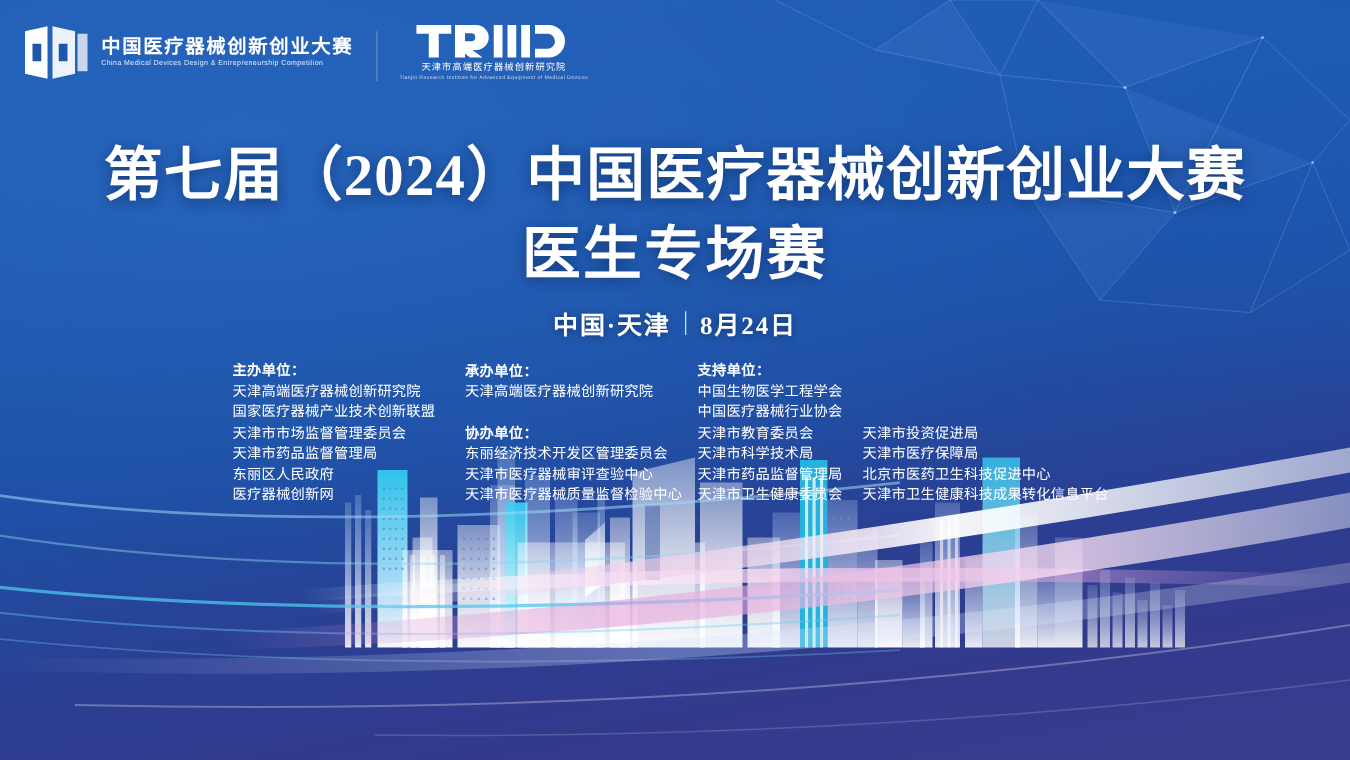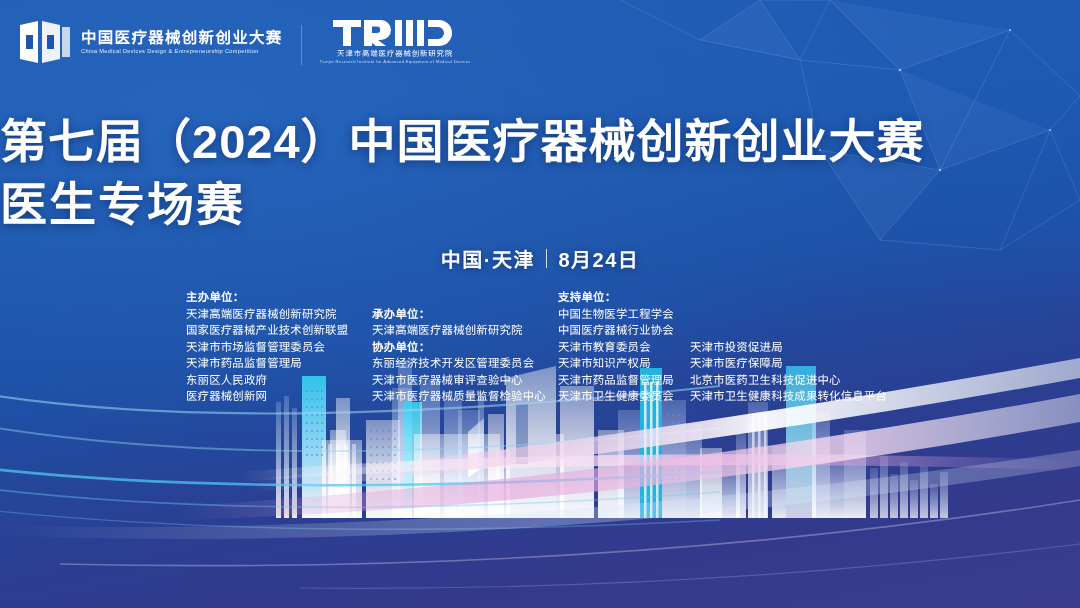--- a/index.html
+++ b/index.html
@@ -51,21 +51,21 @@
     font-size:7.4px; color:#ffffff; letter-spacing:0.9px; white-space:nowrap;
     line-height:1.1;
   }
   .triid-en {
     font-size:4.1px; color:#c9d9f2; letter-spacing:0.35px; white-space:nowrap;
     line-height:1.1;
   }
 
   
   .title-block {
-    position:absolute; left:0; top:112px; width:1080px; text-align:left; z-index:20;
+    position:absolute; left:0; top:112px; width:1080px; text-align:center; z-index:20;font-family:Liberation Serif, serif;
   }
   .title-line1 {
     font-size:47px; font-weight:bold; color:#ffffff; letter-spacing:1px;
     line-height:1.26; white-space:nowrap;
     text-shadow:0 2px 10px rgba(4,24,70,0.5);
   }
   .title-line2 {
     font-size:47px; font-weight:bold; color:#ffffff; letter-spacing:2px;
     line-height:1.26; margin-top:4px; white-space:nowrap;
     text-shadow:0 2px 10px rgba(4,24,70,0.5);
@@ -80,21 +80,21 @@
   
   .orgs {
     position:absolute; left:186px; top:289px; width:720px;
     display:flex; align-items:flex-end; z-index:20;
   }
   .col { display:flex; flex-direction:column; }
   .col-1 { width:186px; }
   .col-2 { width:186px; }
   .col-3 { width:132px; }
   .col-4 { width:216px; padding-top:16.5px; }
-  .grp + .grp { }
+  .grp + .grp { margin-top:16px; }
   .org-head {
     font-size:11.4px; font-weight:bold; color:#ffffff; line-height:16.5px;
     letter-spacing:0.3px; white-space:nowrap;
   }
   .org-item {
     font-size:11.4px; color:#ffffff; line-height:16.5px;
     letter-spacing:0.2px; white-space:nowrap; font-weight:500;
   }
 </style>
 </head>
@@ -204,21 +204,21 @@
         <div class="org-item">天津市医疗器械质量监督检验中心</div>
       </div>
     </div>
 
     <div class="col col-3">
       <div class="grp">
         <div class="org-head">支持单位：</div>
         <div class="org-item">中国生物医学工程学会</div>
         <div class="org-item">中国医疗器械行业协会</div>
         <div class="org-item">天津市教育委员会</div>
-        <div class="org-item">天津市知识产权局</div>
+        <div class="org-item">天津市科学技术局</div>
         <div class="org-item">天津市药品监督管理局</div>
         <div class="org-item">天津市卫生健康委员会</div>
       </div>
     </div>
 
     <div class="col col-4">
       <div class="grp">
         <div class="org-item">天津市投资促进局</div>
         <div class="org-item">天津市医疗保障局</div>
         <div class="org-item">北京市医药卫生科技促进中心</div>

